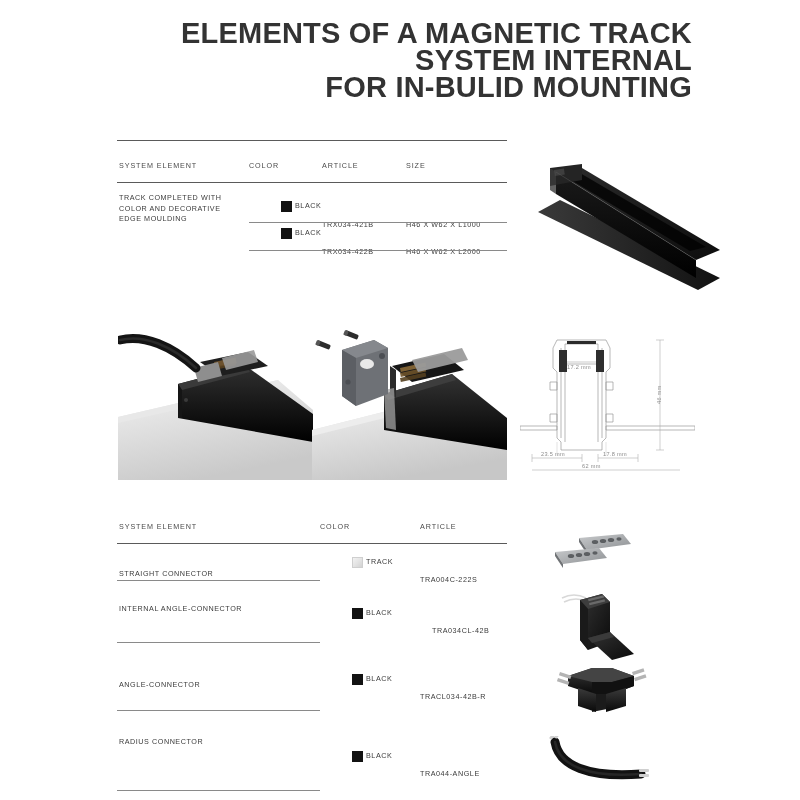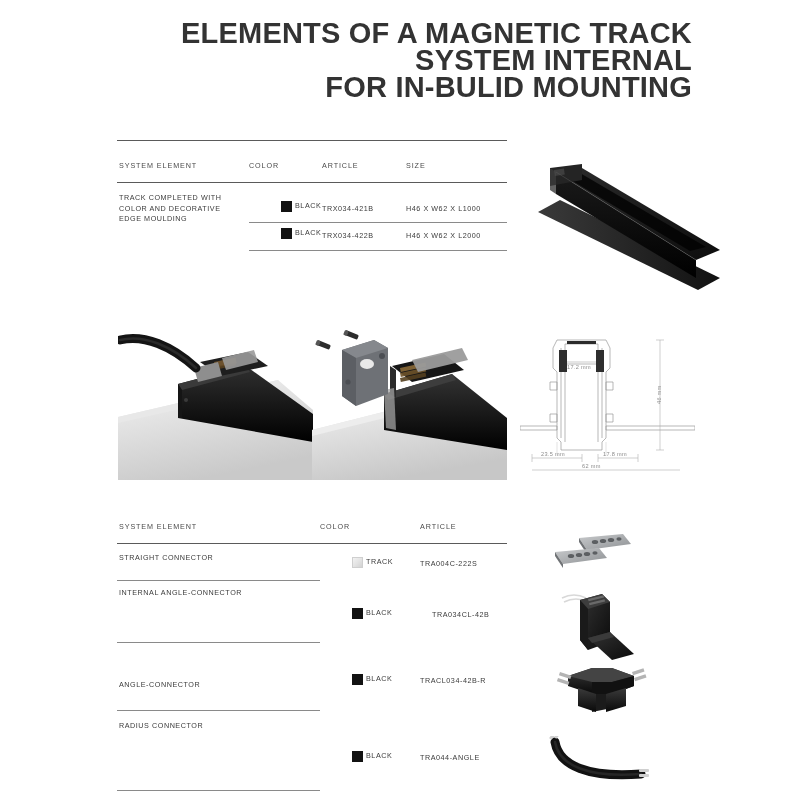--- a/index.html
+++ b/index.html
@@ -30,21 +30,21 @@
 
   
   .th{
     position:absolute;font-size:7.2px;letter-spacing:.9px;
     color:#4a4a4a;white-space:nowrap;
   }
   .cell{
     position:absolute;font-size:7.2px;letter-spacing:.55px;
     color:#3a3a3a;line-height:10.5px;
   }
-  .cell.nowrap{white-space:nowrap;}
+  .cell.nowrap{white-space:nowrap;margin-top:16px;}
 
   
   .swatch-wrap{position:absolute;display:flex;align-items:flex-start;gap:3px;padding-left:32px;}
   .swatch{width:11px;height:11px;display:block;}
   .swatch.black{background:#121212;}
   .swatch.silver{
     background:linear-gradient(135deg,#f2f2f2 0%,#e2e2e2 55%,#d2d2d2 100%);
     border:1px solid #cfcfcf;width:9px;height:9px;
   }
   .swatch-label{font-size:7.2px;letter-spacing:.55px;color:#3a3a3a;white-space:nowrap;}
@@ -300,21 +300,21 @@
     <div class="rule thin" style="left:117px;top:580px;width:203px;"></div>
 
     <div class="cell nowrap" style="left:119px;top:588px;">INTERNAL ANGLE-CONNECTOR</div>
     <div class="swatch-wrap" style="left:320px;top:608px;">
       <span class="swatch black"></span>
       <span class="swatch-label">BLACK</span>
     </div>
     <div class="cell nowrap" style="left:432px;top:610px;">TRA034CL-42B</div>
     <div class="rule thin" style="left:117px;top:642px;width:203px;"></div>
 
-    <div class="cell nowrap" style="left:119px;top:680px;">ANGLE-CONNECTOR</div>
+    <div class="cell nowrap" style="left:119px;top:664px;">ANGLE-CONNECTOR</div>
     <div class="swatch-wrap" style="left:320px;top:674px;">
       <span class="swatch black"></span>
       <span class="swatch-label">BLACK</span>
     </div>
     <div class="cell nowrap" style="left:420px;top:676px;">TRACL034-42B-R</div>
     <div class="rule thin" style="left:117px;top:710px;width:203px;"></div>
 
     <div class="cell nowrap" style="left:119px;top:721px;">RADIUS CONNECTOR</div>
     <div class="swatch-wrap" style="left:320px;top:751px;">
       <span class="swatch black"></span>

